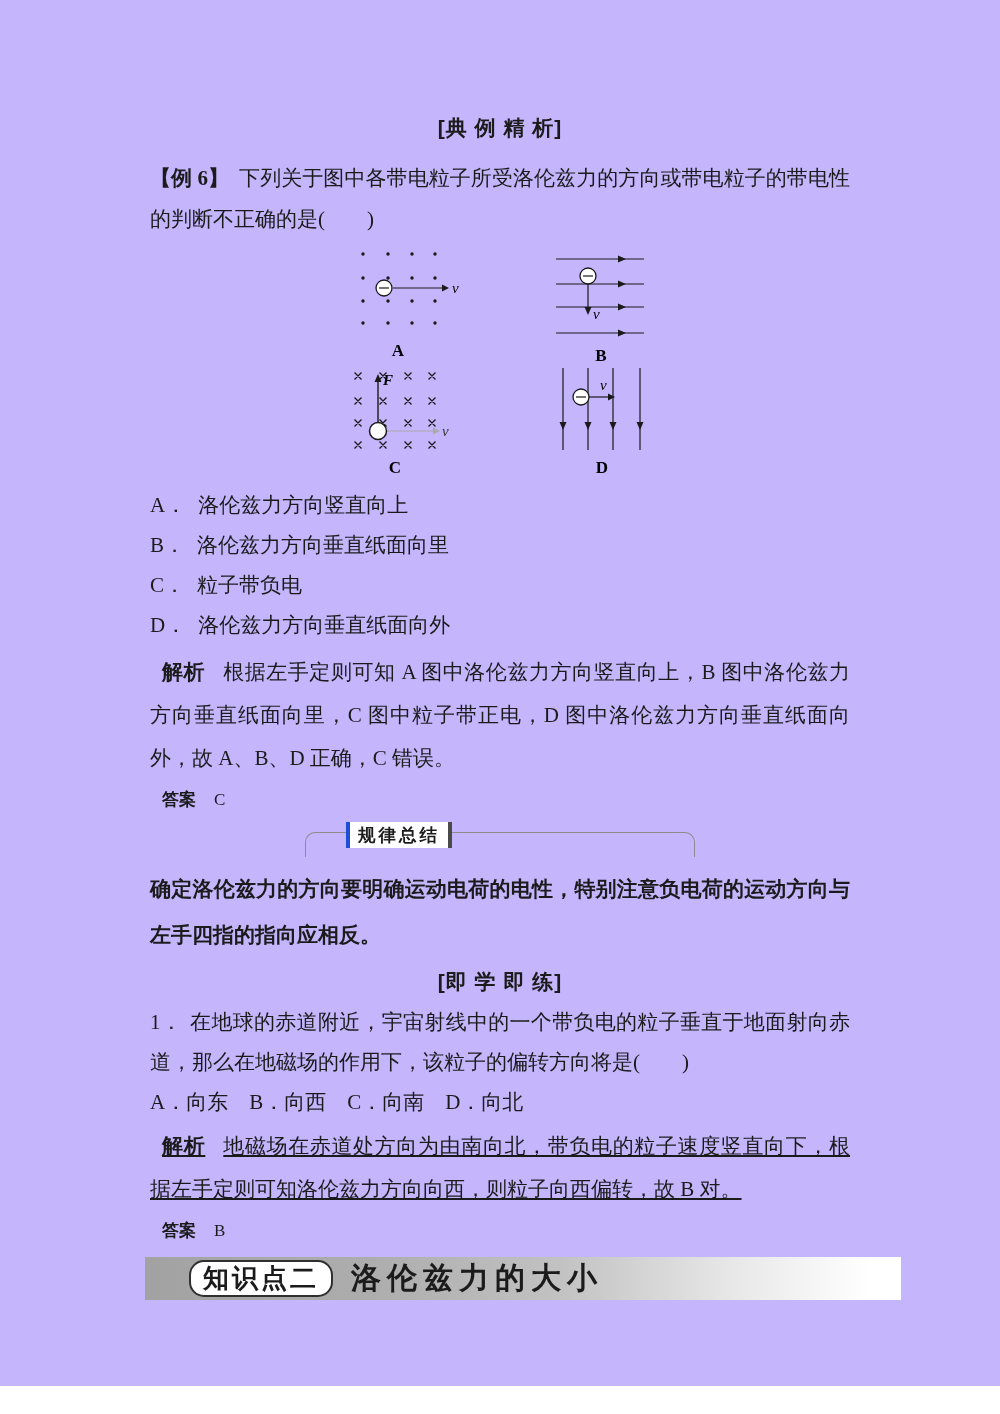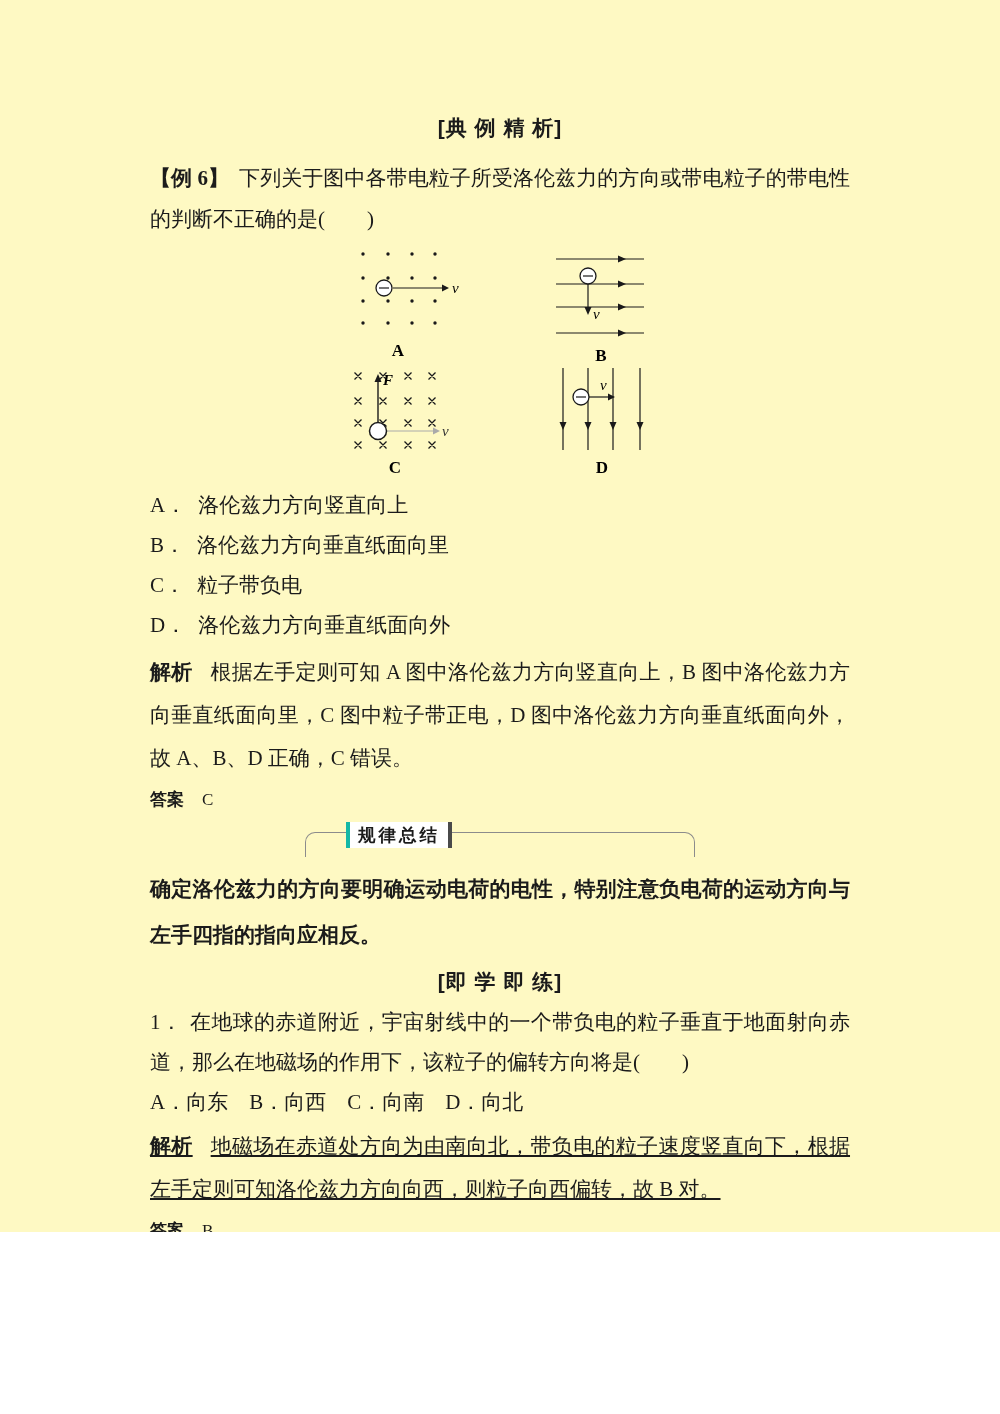--- a/index.html
+++ b/index.html
@@ -1,43 +1,43 @@
 <!DOCTYPE html>
 <html><head>
 <meta charset="utf-8">
 <style>
   html,body{margin:0;padding:0;background:#fff;}
-  .page{width:1000px;height:1232px;background:#fef9c3;position:relative;overflow:hidden;
+  .page{width:1000px;height:1386px;background:#c4b5fd;position:relative;overflow:hidden;
         font-family:"Liberation Serif","DejaVu Serif",serif;color:#1b1b1b;}
   .content{padding:112px 150px 0 150px;width:700px;box-sizing:content-box;}
   .sec-header{font-family:"Liberation Sans","DejaVu Sans",sans-serif;font-weight:700;
               font-size:21px;text-align:center;height:32px;line-height:32px;letter-spacing:1px;}
   .para{font-size:21px;line-height:41px;text-align:justify;margin:0;}
   .para-first{margin-top:14px;}
   .ex-label{font-weight:700;margin-right:10px;}
   .figures{position:relative;height:236px;margin-top:4px;}
   .fig{position:absolute;}
   .fig-a{left:202px;top:0;}
   .fig-b{left:400px;top:5px;}
   .fig-c{left:195px;top:120px;}
   .fig-d{left:400px;top:120px;}
   .options{margin-top:5px;}
   .opt{font-size:21px;line-height:40px;}
   .opt-key{margin-right:12px;}
-  .hei{font-family:"Liberation Sans","DejaVu Sans",sans-serif;font-weight:700;margin-right:18px;}
+  .hei{font-family:"Liberation Sans","DejaVu Sans",sans-serif;font-weight:700;margin-right:18px;margin-left:12px;}
   .analysis{margin-top:5px;line-height:43px;}
   .answer-line{font-size:17px;line-height:36px;margin-top:2px;}
   .answer-val{margin-left:0;}
   .rule-wrap{position:relative;height:38px;margin-top:4px;}
   .rule-line{position:absolute;left:155px;top:10px;width:388px;height:24px;
              border:1.5px solid #8c8c8c;border-bottom:none;border-radius:10px 10px 0 0;}
   .rule-label{position:absolute;left:196px;top:0;background:#fff;line-height:26px;
               font-family:"Liberation Sans","DejaVu Sans",sans-serif;font-weight:700;
               font-size:17.5px;letter-spacing:3px;padding:0 8px;
-              border-left:4px solid #14b8a6;border-right:4px solid #4a4a4a;}
+              border-left:4px solid #1d4ed8;border-right:4px solid #4a4a4a;}
   .rule-text{font-family:"Liberation Sans","DejaVu Sans",sans-serif;font-weight:600;
              font-size:21px;line-height:46px;text-align:justify;margin:6px 0 0 0;}
   .sec-header2{margin-top:8px;}
   .q-para{margin-top:4px;line-height:40px;}
   .q-num{margin-right:8px;}
   .inline-opts{font-size:21px;line-height:40px;}
   .analysis2{margin-top:2px;line-height:43px;text-decoration:underline;}
   .kp-banner{margin:8px 0 0 145px;width:713px;height:43px;display:flex;align-items:center;
              background:linear-gradient(to right,#a2a2a2 0%,#adadad 30%,#c2c2c2 55%,#e8e8e8 78%,#ffffff 96%);padding-left:43px;}
   .kp-badge{box-sizing:border-box;height:37px;display:flex;align-items:center;background:#fff;

